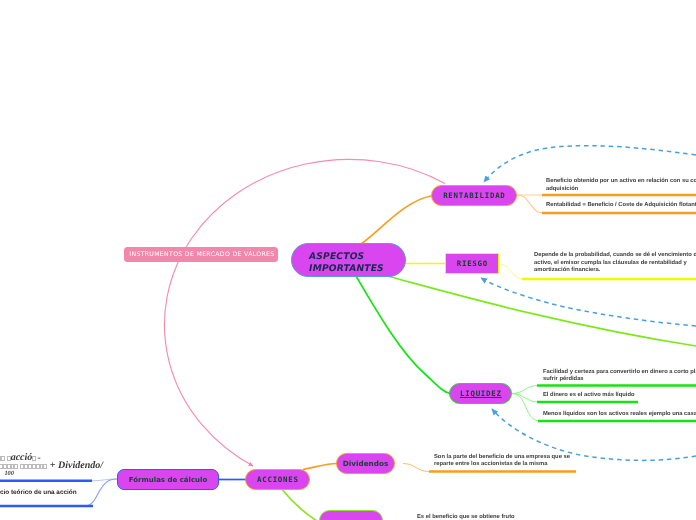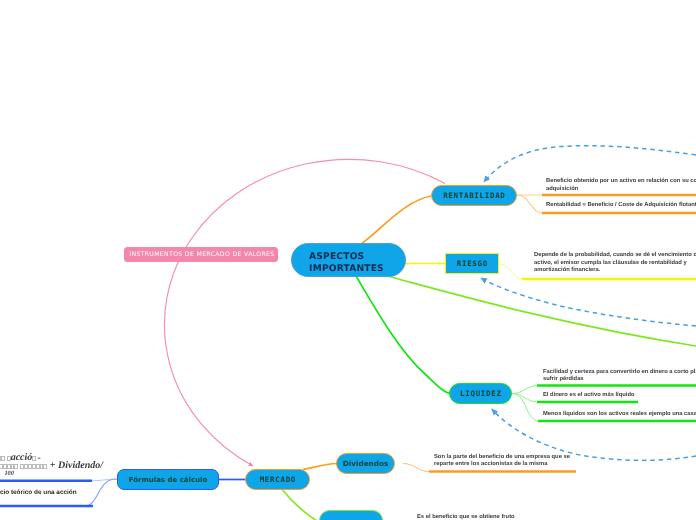--- a/index.html
+++ b/index.html
@@ -4,50 +4,50 @@
 <title>Mind Map</title>
 <style>
   html,body{margin:0;padding:0;}
   body{width:696px;height:520px;overflow:hidden;background:#ffffff;
        font-family:"DejaVu Sans",sans-serif;
        -webkit-font-smoothing:antialiased;text-rendering:geometricPrecision;}
   #canvas{position:relative;width:696px;height:520px;overflow:hidden;background:#fff;}
   svg.layer{position:absolute;left:0;top:0;width:696px;height:520px;}
 
   .node{position:absolute;box-sizing:border-box;display:flex;align-items:center;
-        justify-content:center;background:#0ea5e9;border-style:solid;
+        justify-content:center;background:#d946ef;border-style:solid;
         white-space:nowrap;}
   .node .lbl{display:block;text-align:center;}
 
   
   #n-root{left:123.5px;top:246.8px;width:154.8px;height:15.4px;background:#f386ab;
           border:0;border-radius:3.5px;color:#ffffff;font-size:6.2px;
           font-weight:400;letter-spacing:0.32px;
           justify-content:flex-start;padding-left:5.8px;box-sizing:border-box;
           font-family:"DejaVu Sans",sans-serif;}
 
   #n-aspectos{left:291px;top:243px;width:115px;height:34px;border-width:1.6px;
           border-color:#579fd0;border-radius:17px;color:#152a51;
           font-size:9.15px;font-weight:bold;letter-spacing:.18px;line-height:11.5px;
           justify-content:flex-start;padding-left:17.1px;padding-top:7px;
           align-items:flex-start;padding-left:17.1px;}
   #n-aspectos{padding-top:8.4px;}
-  #n-aspectos .lbl{text-align:left;}
+  #n-aspectos .lbl{text-align:left;font-style:italic;}
 
   .mono{font-family:"DejaVu Sans Mono",monospace;font-size:7.45px;
         font-weight:bold;letter-spacing:0.72px;text-indent:0.72px;}
 
   #n-rent{left:431px;top:185px;width:86px;height:21px;border-width:1.7px;
           border-color:#fa9d1e;border-radius:10.5px;color:#12412f;}
 
   #n-riesgo{left:445px;top:253px;width:54px;height:21px;border-width:1.7px;
           border-color:#f6f600;border-radius:1px;color:#12412f;}
 
   #n-liq{left:449px;top:383px;width:63px;height:21px;border-width:1.7px;
-          border-color:#12e512;border-radius:10.5px;color:#12412f;}
+          border-color:#12e512;border-radius:10.5px;color:#12412f;text-decoration:underline;}
 
   #n-acc{left:245px;top:469px;width:65px;height:21px;border-width:1.7px;
           border-color:#fa9d1e;border-radius:10.5px;color:#12412f;}
 
   #n-form{left:117px;top:469px;width:102px;height:21px;border-width:1.7px;
           border-color:#2a5bff;border-radius:7px;color:#16452f;
           font-family:"DejaVu Sans",sans-serif;font-size:7px;font-weight:bold;}
 
   #n-div{left:336px;top:453px;width:59px;height:21px;border-width:1.7px;
           border-color:#fa9d1e;border-radius:10.5px;color:#16452f;
@@ -163,21 +163,21 @@
 
   <div class="node mono" id="n-riesgo">
     <span class="lbl">RIESGO</span>
   </div>
 
   <div class="node mono" id="n-liq">
     <span class="lbl">LIQUIDEZ</span>
   </div>
 
   <div class="node mono" id="n-acc">
-    <span class="lbl">MERCADO</span>
+    <span class="lbl">ACCIONES</span>
   </div>
 
   <div class="node" id="n-form">
     <span class="lbl">Fórmulas de cálculo</span>
   </div>
 
   <div class="node" id="n-div">
     <span class="lbl">Dividendos</span>
   </div>
 

